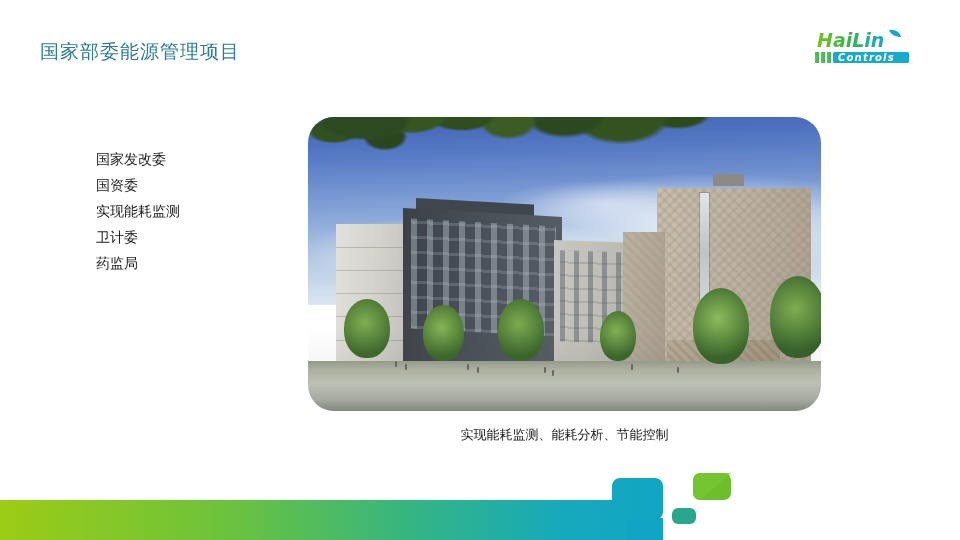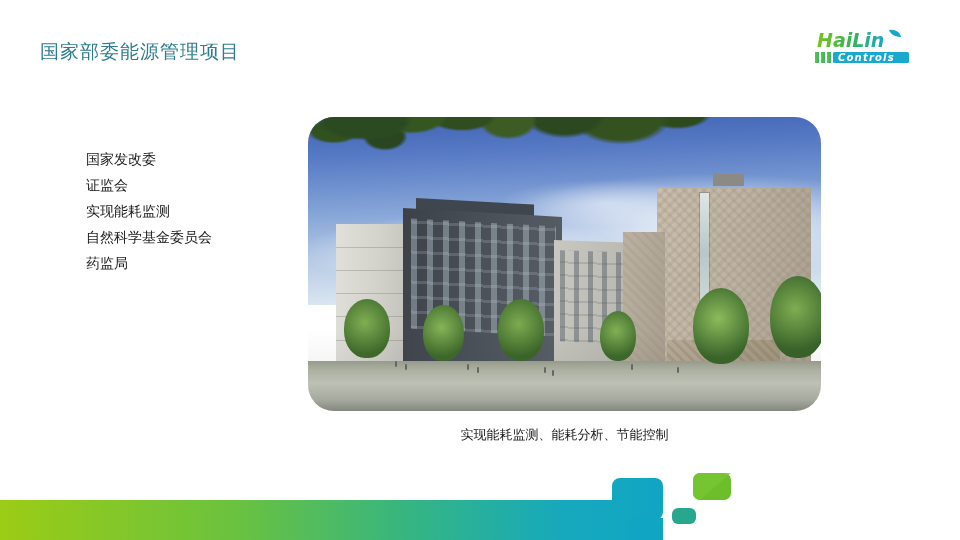--- a/index.html
+++ b/index.html
@@ -13,21 +13,21 @@
   .title{
     position:absolute;left:40px;top:39px;
     font-size:19px;letter-spacing:1px;color:#2f7d8c;white-space:nowrap;text-align:center;
   }
 
   
   .logo{position:absolute;right:33px;top:27px;width:112px;height:42px;}
   .logo svg{display:block;}
 
   
-  .dept-list{position:absolute;left:86px;top:146px;width:220px;}
+  .dept-list{position:absolute;left:96px;top:146px;width:220px;}
   .dept-item{
     font-size:14px;color:#1a1a1a;line-height:26px;height:26px;white-space:nowrap;
   }
 
   
   .photo-wrap{
     position:absolute;left:308px;top:117px;width:513px;height:294px;
     border-radius:26px;overflow:hidden;
   }
   .photo{position:absolute;inset:0;}
@@ -179,23 +179,23 @@
       <rect x="0" y="25" width="4" height="11" fill="url(#gBars)"></rect>
       <rect x="6" y="25" width="4" height="11" fill="url(#gBars)"></rect>
       <rect x="12" y="25" width="4" height="11" fill="url(#gBars)"></rect>
       <rect x="18" y="25" width="76" height="11" rx="1.5" fill="#18a9cd"></rect>
       <text x="23" y="34" font-family="DejaVu Sans, Liberation Sans, sans-serif" font-size="10" font-weight="bold" font-style="italic" fill="#ffffff" letter-spacing="1.2">Controls</text>
     </svg>
   </div>
 
   <div class="dept-list">
     <div class="dept-item">国家发改委</div>
-    <div class="dept-item">证监会</div>
+    <div class="dept-item">国资委</div>
     <div class="dept-item">实现能耗监测</div>
-    <div class="dept-item">自然科学基金委员会</div>
+    <div class="dept-item">卫计委</div>
     <div class="dept-item">药监局</div>
   </div>
 
   <div class="photo-wrap">
     <div class="photo">
       <div class="sky"></div>
 
       <div class="bldg-left">
         <div class="band" style="top:16%"></div>
         <div class="band" style="top:32%"></div>

